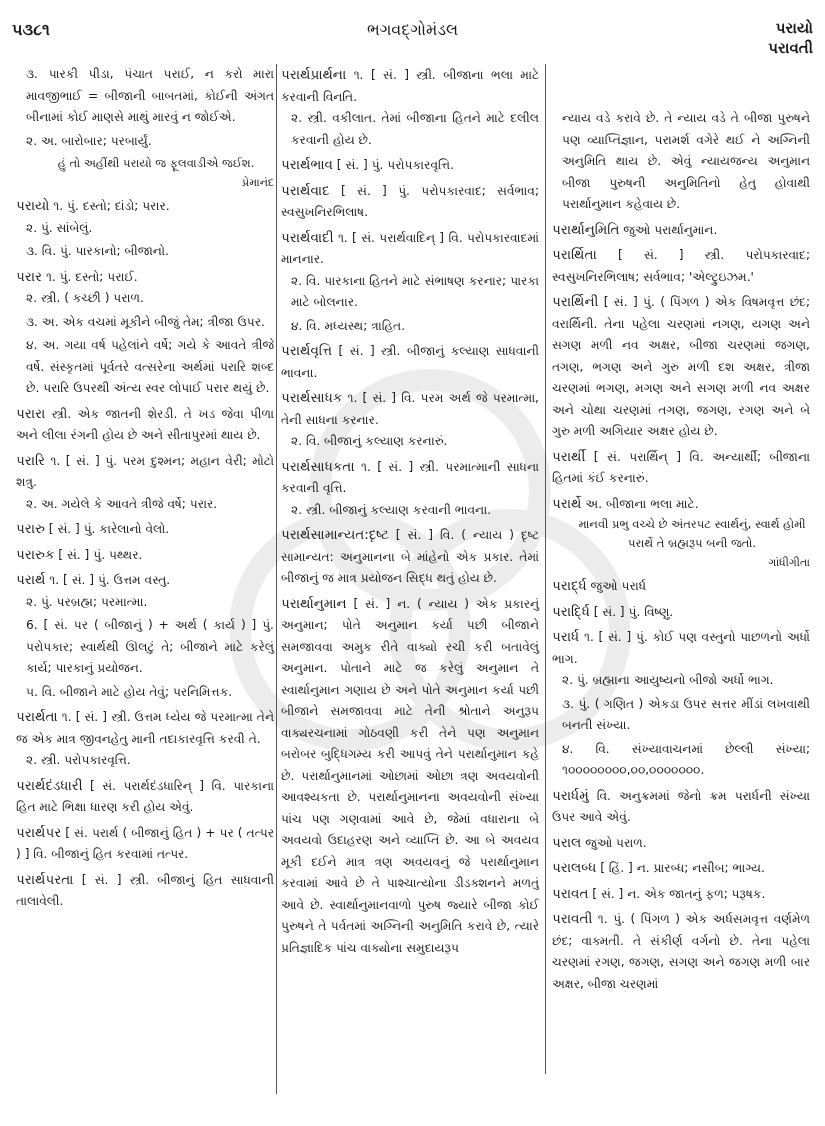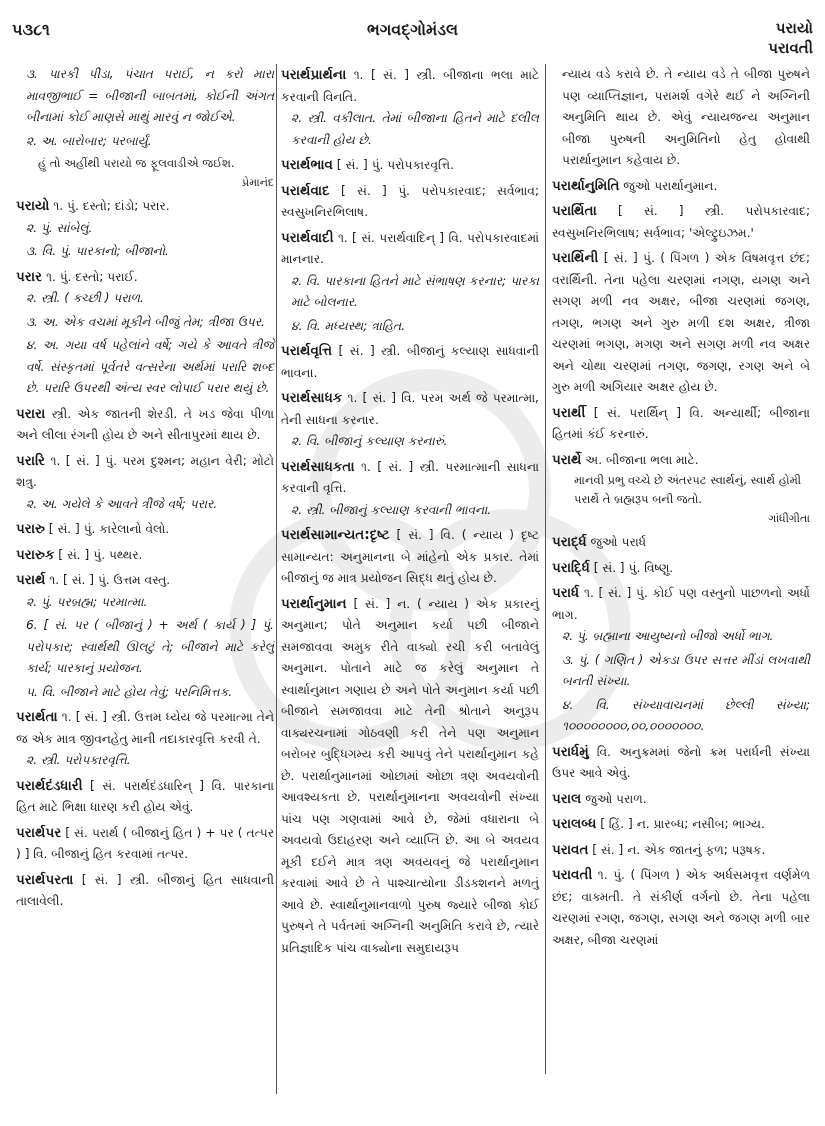--- a/index.html
+++ b/index.html
@@ -5,37 +5,37 @@
   html, body { margin: 0; padding: 0; background: #ffffff; }
   body {
     width: 825px; height: 1126px; position: relative; overflow: hidden;
     font-family: "DejaVu Sans", sans-serif; color: #1a1a1a;
   }
   .watermark {
     position: absolute; left: 230px; top: 360px; width: 400px; height: 420px;
     pointer-events: none; opacity: 0.07;
   }
   .hdr-page { position: absolute; left: 12px; top: 20px; font-weight: bold; font-size: 16px; }
-  .hdr-title { position: absolute; left: 0; right: 0; top: 20px; text-align: center; font-weight: bold; font-size: 16px; }
+  .hdr-title { position: absolute; left: 0; right: 0; top: 20px; text-align: center; font-weight: normal; font-size: 16px; }
   .hdr-guide { position: absolute; right: 12px; top: 18px; text-align: right; font-weight: bold; font-size: 15px; line-height: 20px; }
   .col {
     position: absolute; top: 64px; bottom: 12px; width: 258px;
     font-size: 12.2px; line-height: 21.5px; text-align: justify;
   }
   .col1 { left: 16px; }
   .col2 { left: 281px; }
   .col3 { left: 552px; }
   .rule { position: absolute; top: 64px; width: 1px; background: #555; }
   .rule1 { left: 276px; height: 1030px; }
   .rule2 { left: 545px; height: 1010px; }
   .entry { margin: 0 0 3px 0; }
-  .hw { font-weight: bold; font-size: 13.5px; }
-  .sense { padding-left: 10px; margin: 0 0 2px 0; font-style: italic; }
-  .cont { padding-left: 10px; }
-  .quote { padding-left: 22px; font-size: 11.5px; line-height: 19px; text-align: left; }
+  .hw { font-weight: normal; font-size: 13.5px; }
+  .sense { padding-left: 10px; margin: 0 0 2px 0; }
+  .cont { padding-left: 10px; margin-top: 44px; }
+  .quote { padding-left: 22px; font-size: 11.5px; line-height: 19px; text-align: center; }
   .qsrc { text-align: right; font-size: 11px; line-height: 19px; }
 </style>
 </head>
 <body>
 
 <svg class="watermark" viewBox="0 0 400 420">
   <circle cx="200" cy="130" r="110" fill="none" stroke="#000" stroke-width="22"></circle>
   <circle cx="120" cy="270" r="110" fill="none" stroke="#000" stroke-width="22"></circle>
   <circle cx="280" cy="270" r="110" fill="none" stroke="#000" stroke-width="22"></circle>
 </svg>

